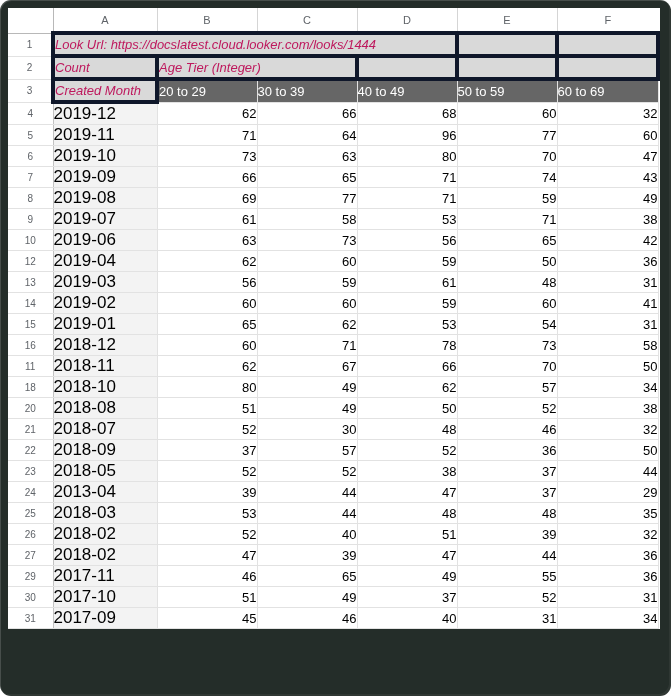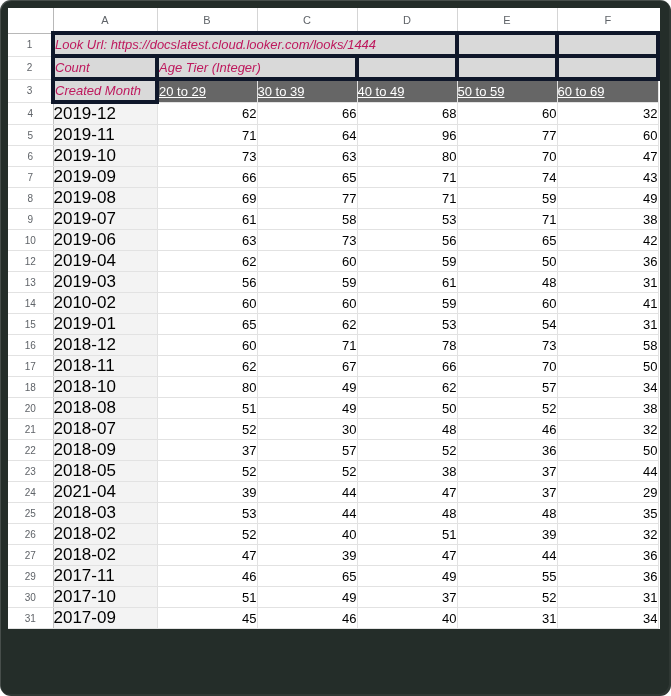--- a/index.html
+++ b/index.html
@@ -68,21 +68,20 @@
     border: 4px solid #0f172a;
   }
   
   td.tier-cell {
     background: var(--dark-header, #666666);
     color: #ffffff;
     font-size: 13px;
     font-weight: bold;
     padding-left: 5px;
     border: 1px solid #e2e2e2;
-    text-decoration: underline;
   }
   
   tbody.data tr { height: 20.5px; }
   td.month-cell {
     background: var(--light-gray, #f3f3f3);
     font-size: 17px;
     color: #000000;
     padding-left: 5px;
     border: 1px solid #e2e2e2;
   }
@@ -222,21 +221,21 @@
     <th class="rownum">13</th>
     <td class="month-cell">2019-03</td>
     <td class="value-cell">56</td>
     <td class="value-cell">59</td>
     <td class="value-cell">61</td>
     <td class="value-cell">48</td>
     <td class="value-cell">31</td>
   </tr>
         <tr>
     <th class="rownum">14</th>
-    <td class="month-cell">2010-02</td>
+    <td class="month-cell">2019-02</td>
     <td class="value-cell">60</td>
     <td class="value-cell">60</td>
     <td class="value-cell">59</td>
     <td class="value-cell">60</td>
     <td class="value-cell">41</td>
   </tr>
         <tr>
     <th class="rownum">15</th>
     <td class="month-cell">2019-01</td>
     <td class="value-cell">65</td>
@@ -248,21 +247,21 @@
         <tr>
     <th class="rownum">16</th>
     <td class="month-cell">2018-12</td>
     <td class="value-cell">60</td>
     <td class="value-cell">71</td>
     <td class="value-cell">78</td>
     <td class="value-cell">73</td>
     <td class="value-cell">58</td>
   </tr>
         <tr>
-    <th class="rownum">17</th>
+    <th class="rownum">11</th>
     <td class="month-cell">2018-11</td>
     <td class="value-cell">62</td>
     <td class="value-cell">67</td>
     <td class="value-cell">66</td>
     <td class="value-cell">70</td>
     <td class="value-cell">50</td>
   </tr>
         <tr>
     <th class="rownum">18</th>
     <td class="month-cell">2018-10</td>
@@ -303,21 +302,21 @@
     <th class="rownum">23</th>
     <td class="month-cell">2018-05</td>
     <td class="value-cell">52</td>
     <td class="value-cell">52</td>
     <td class="value-cell">38</td>
     <td class="value-cell">37</td>
     <td class="value-cell">44</td>
   </tr>
         <tr>
     <th class="rownum">24</th>
-    <td class="month-cell">2021-04</td>
+    <td class="month-cell">2013-04</td>
     <td class="value-cell">39</td>
     <td class="value-cell">44</td>
     <td class="value-cell">47</td>
     <td class="value-cell">37</td>
     <td class="value-cell">29</td>
   </tr>
         <tr>
     <th class="rownum">25</th>
     <td class="month-cell">2018-03</td>
     <td class="value-cell">53</td>

